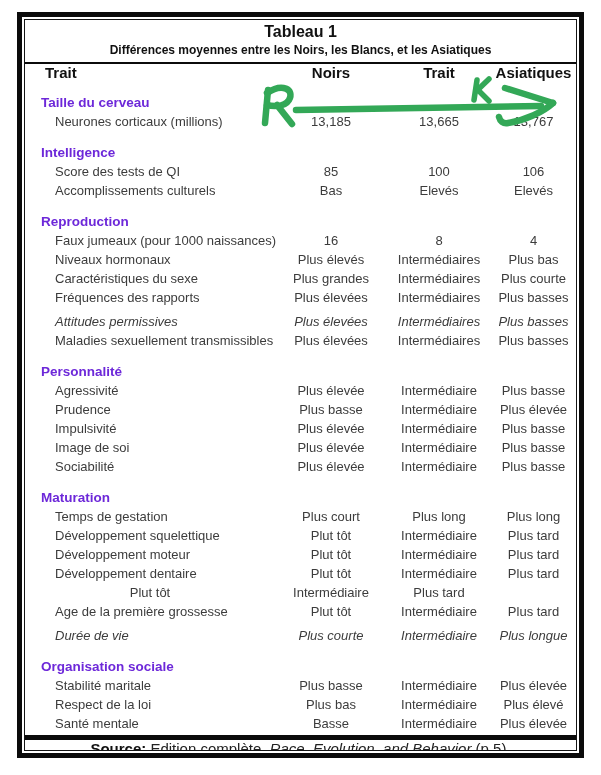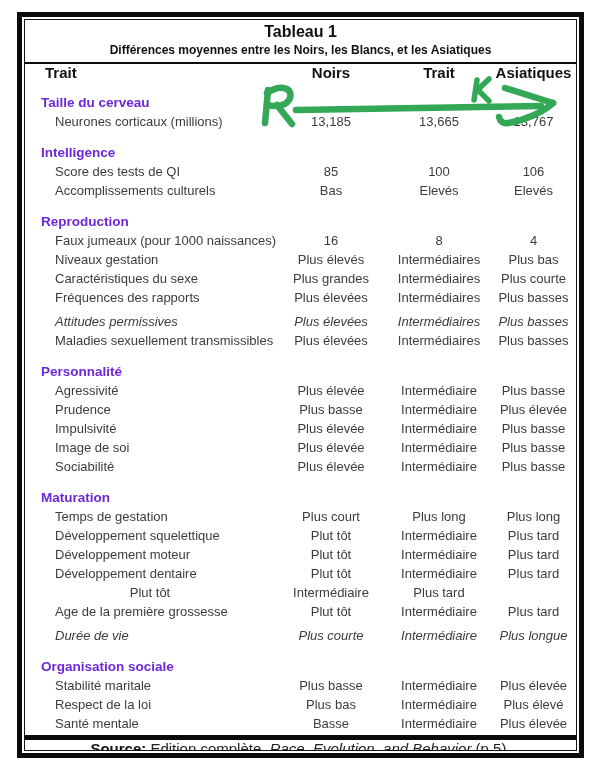--- a/index.html
+++ b/index.html
@@ -76,21 +76,21 @@
             <div class="cell val">Elevés</div>
           </div>
           <div class="section-header">Reproduction</div>
           <div class="grid-row row">
             <div class="cell trait">Faux jumeaux (pour 1000 naissances)</div>
             <div class="cell val">16</div>
             <div class="cell val">8</div>
             <div class="cell val">4</div>
           </div>
           <div class="grid-row row">
-            <div class="cell trait">Niveaux gestation</div>
+            <div class="cell trait">Niveaux hormonaux</div>
             <div class="cell val">Plus élevés</div>
             <div class="cell val">Intermédiaires</div>
             <div class="cell val">Plus bas</div>
           </div>
           <div class="grid-row row">
             <div class="cell trait">Caractéristiques du sexe</div>
             <div class="cell val">Plus grandes</div>
             <div class="cell val">Intermédiaires</div>
             <div class="cell val">Plus courte</div>
           </div>

